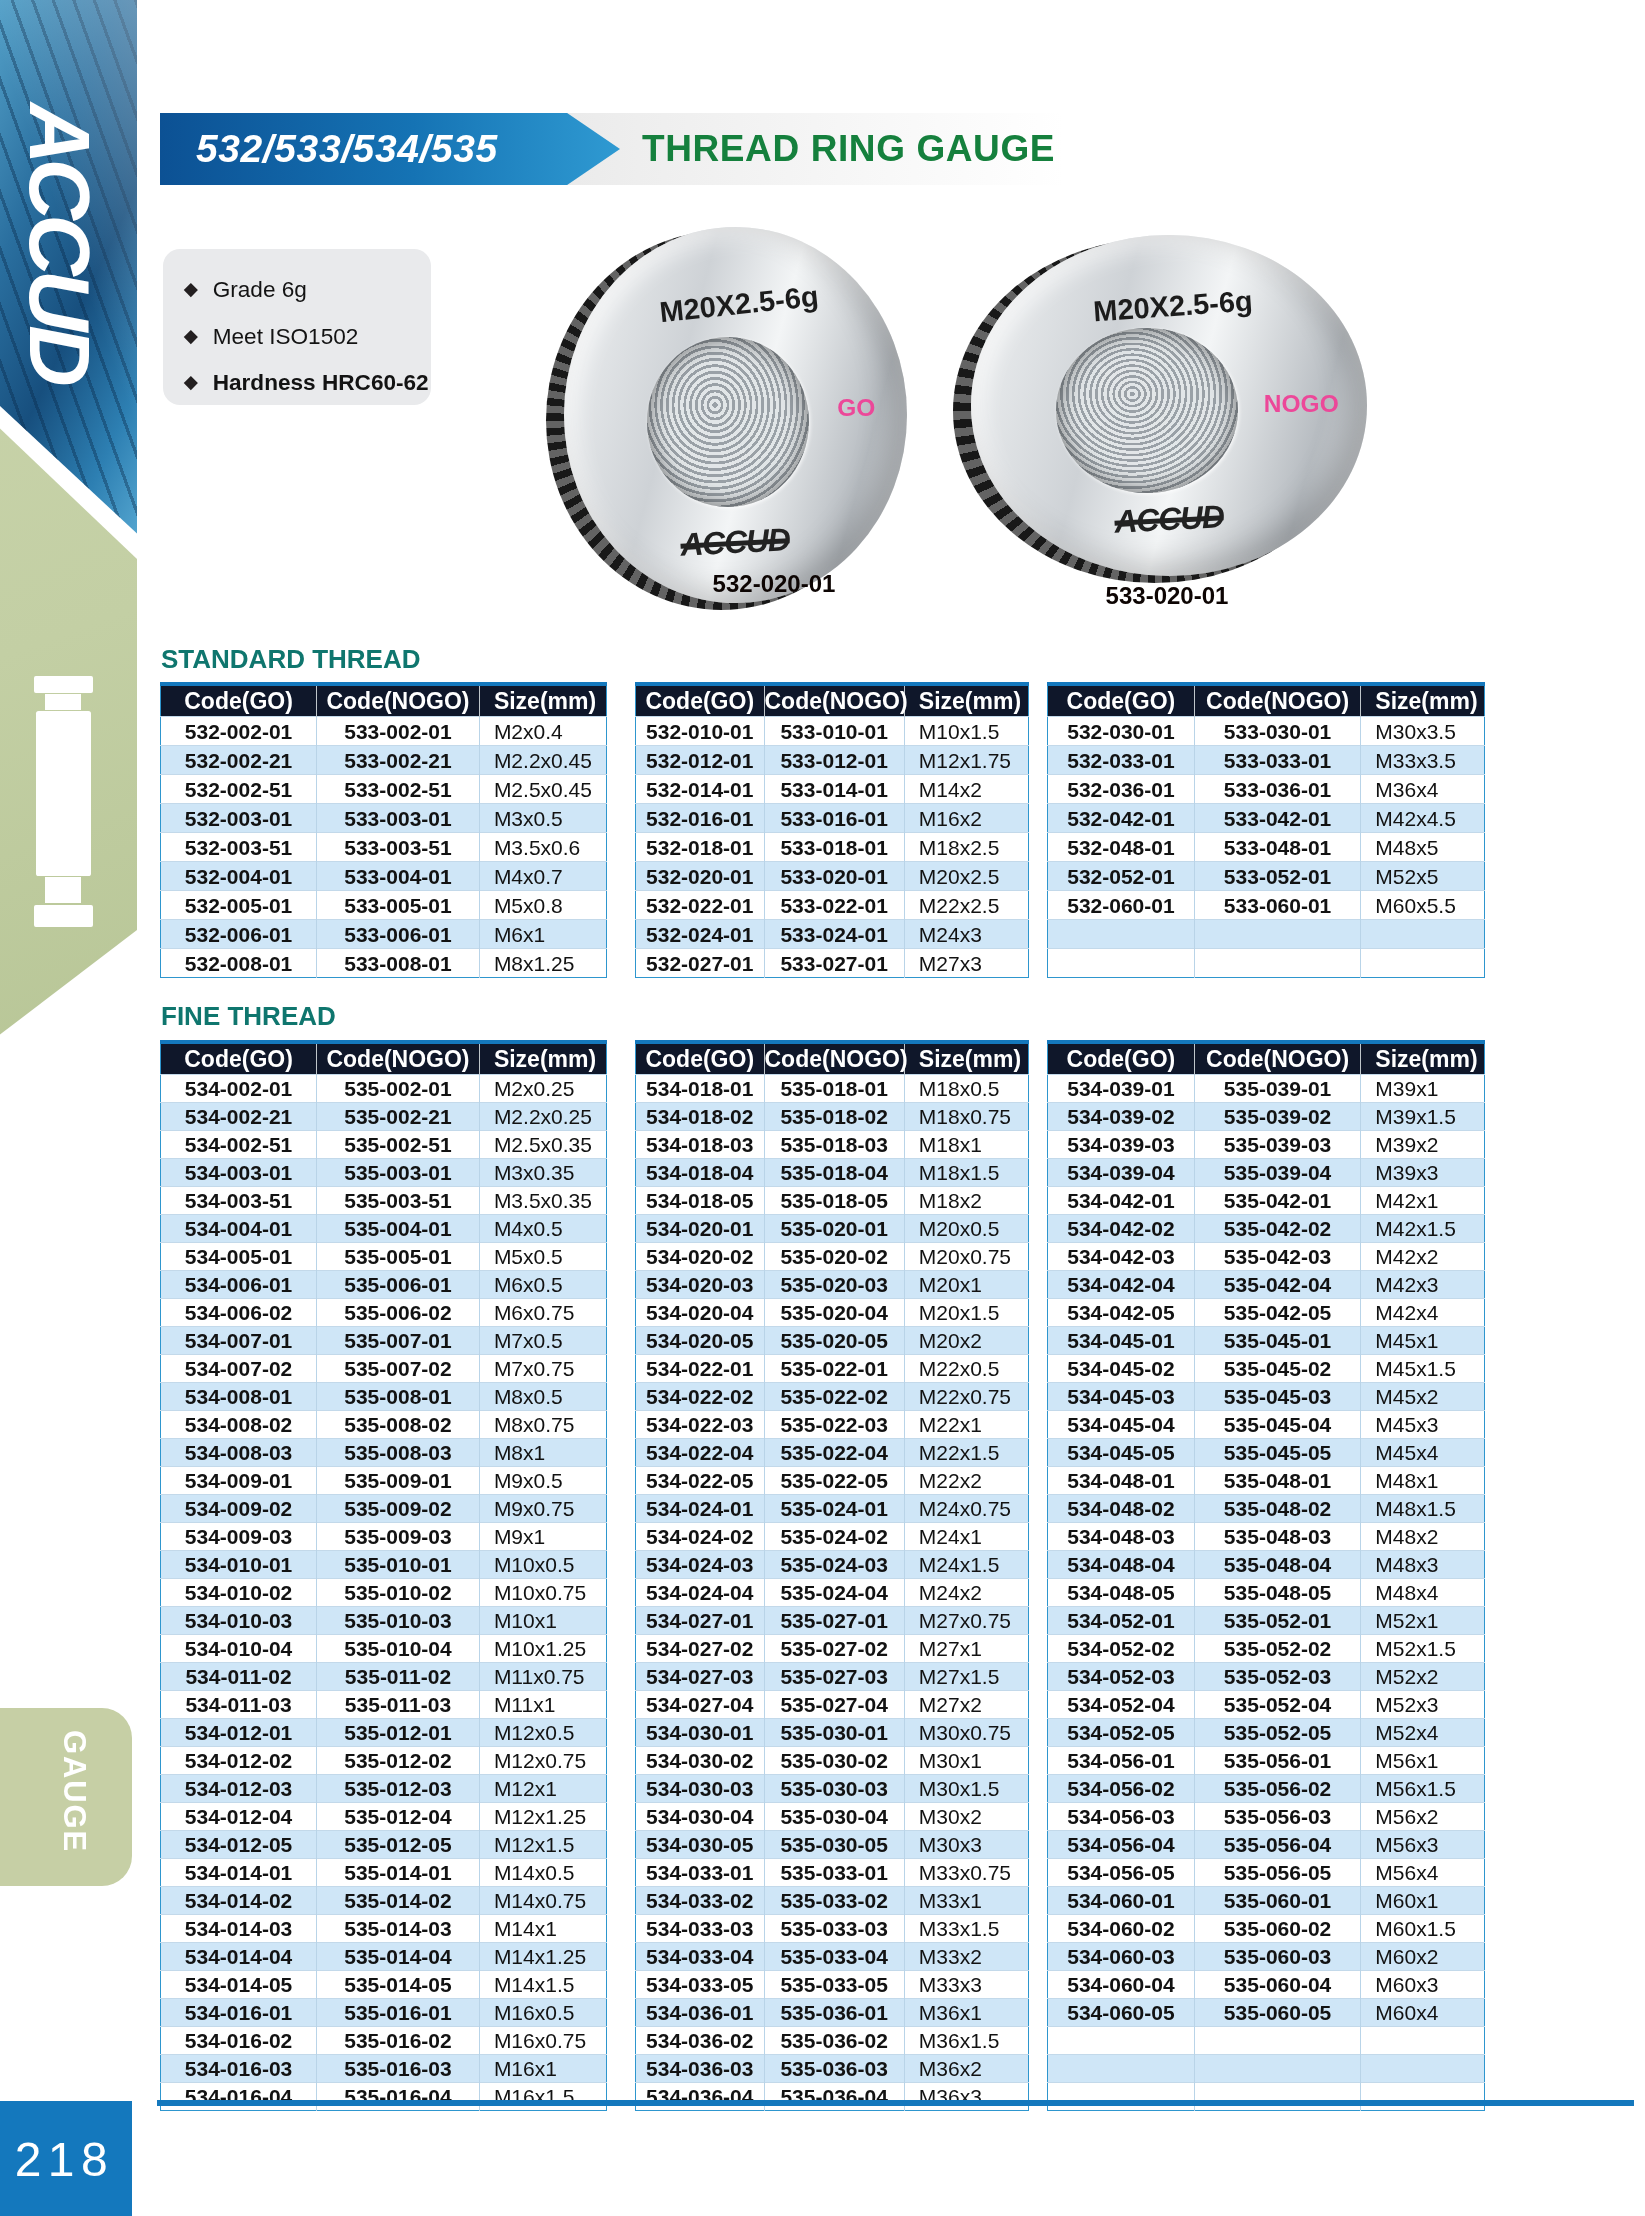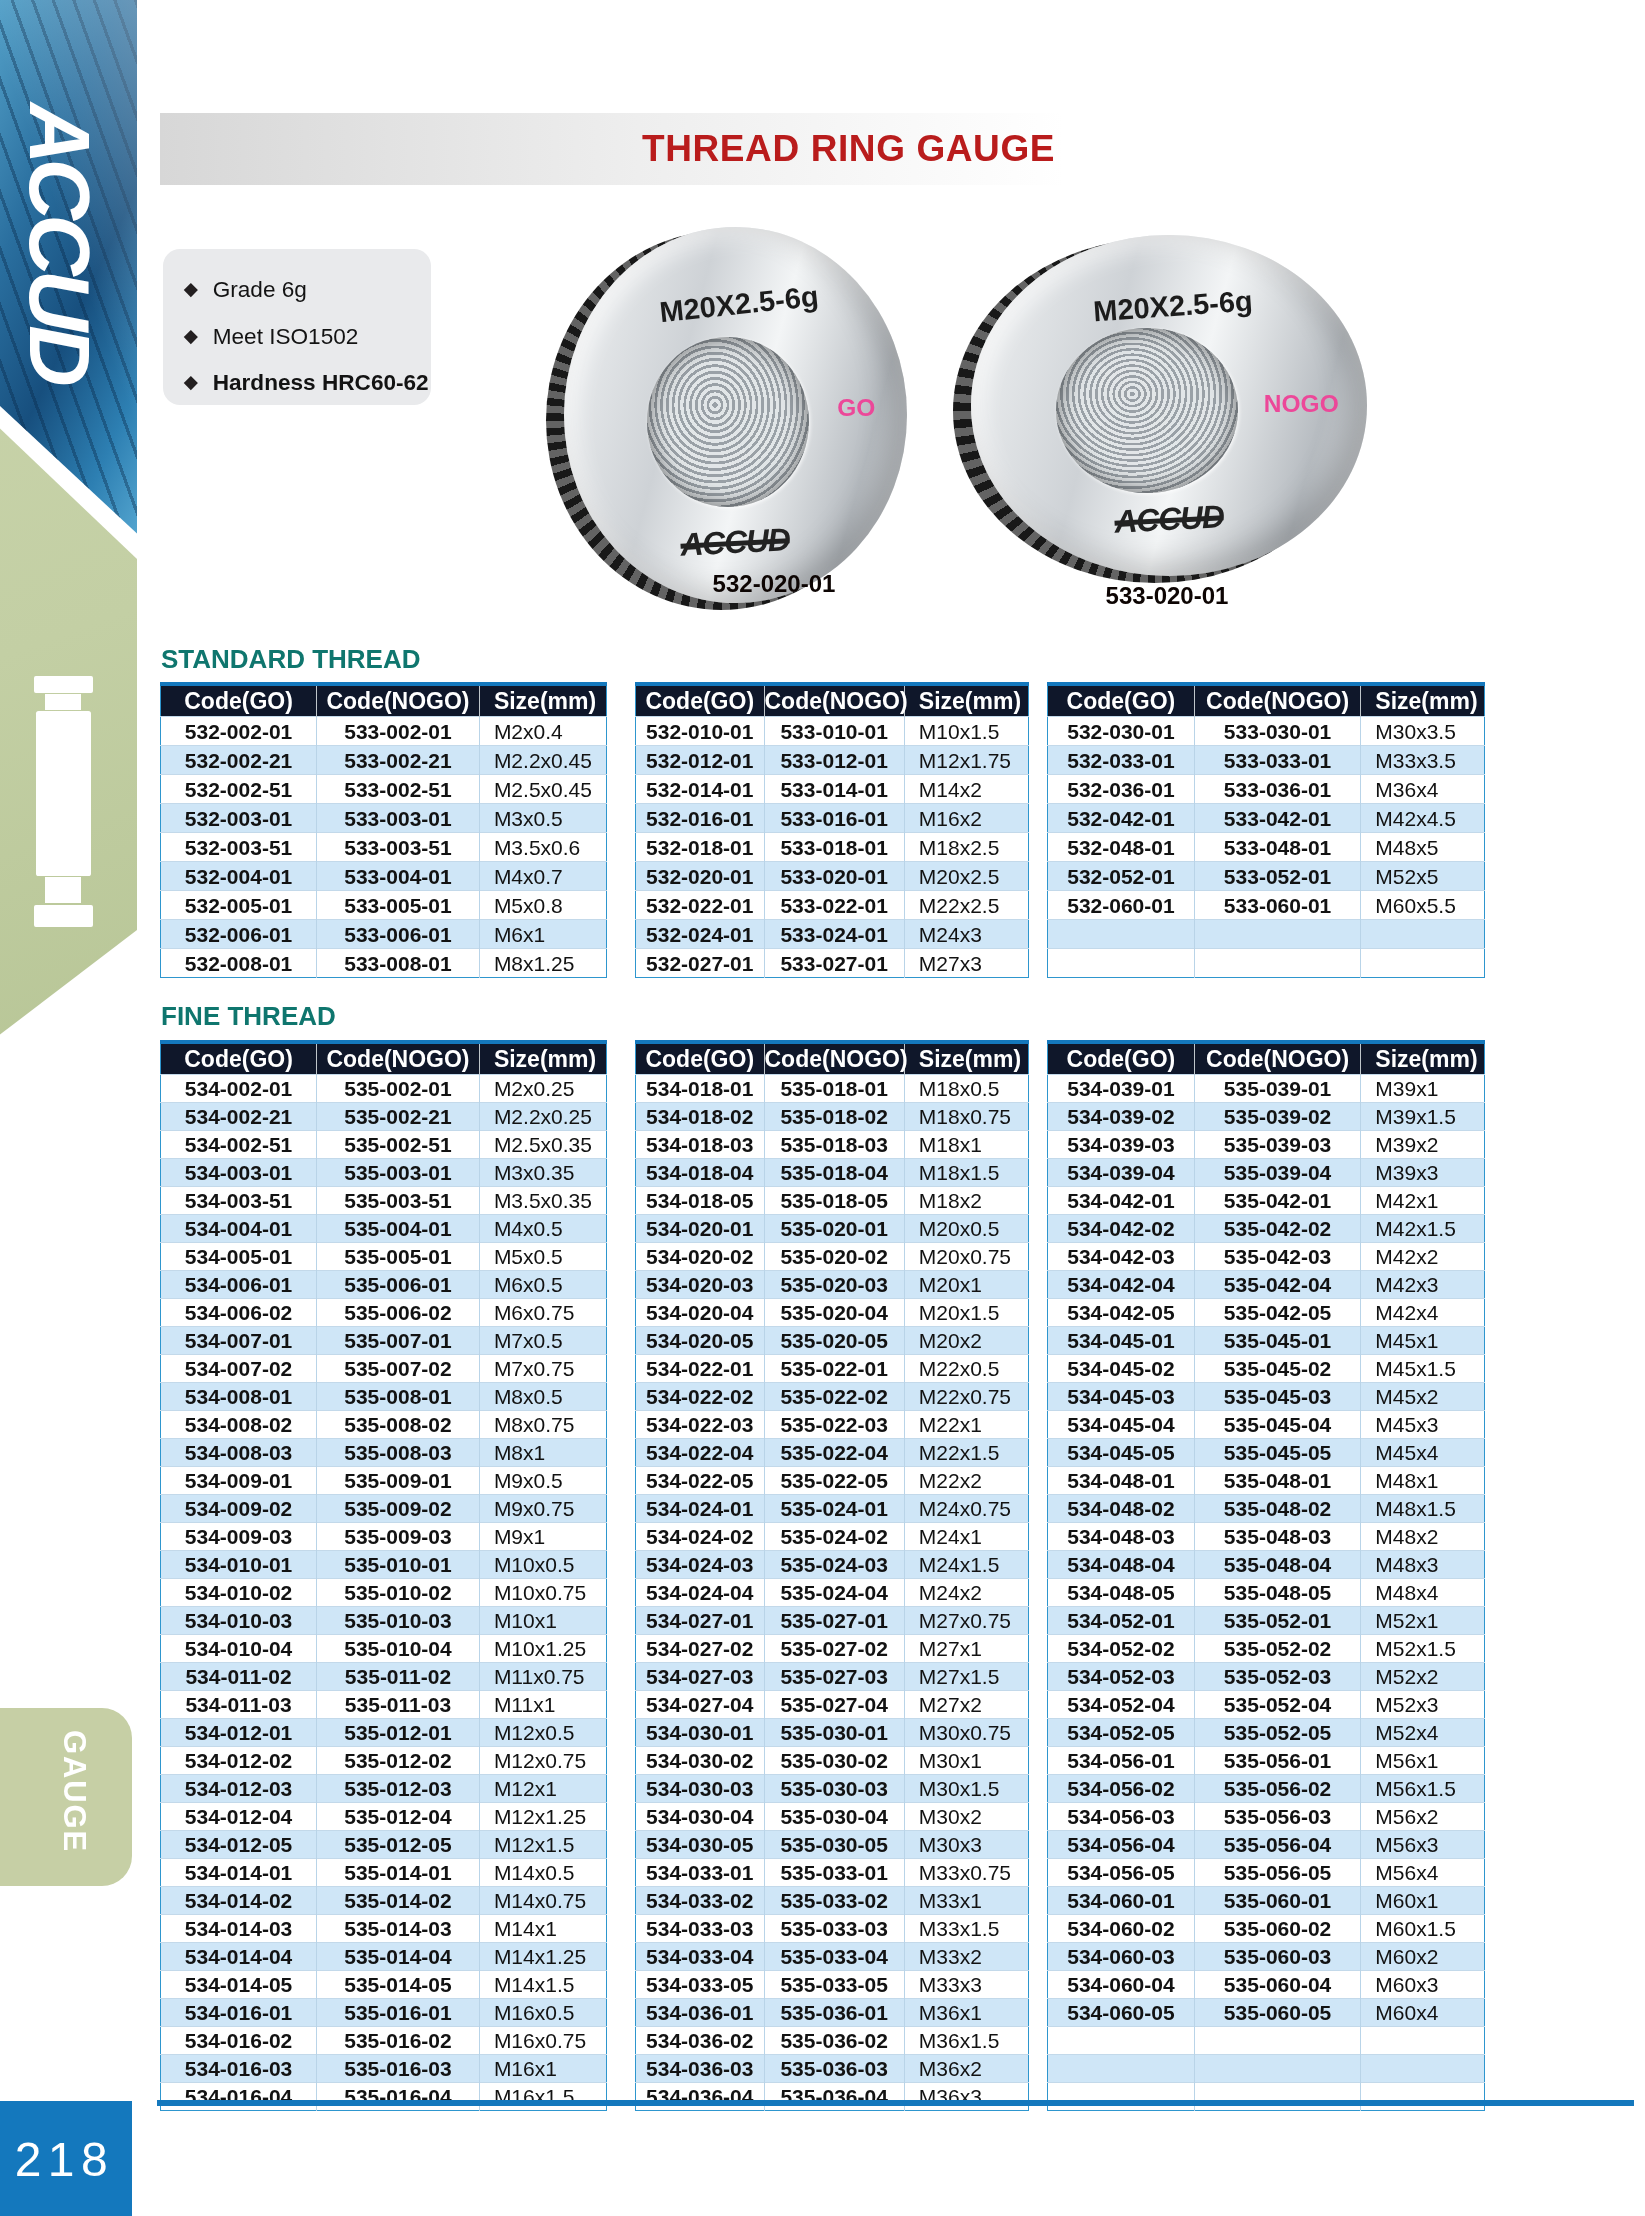--- a/index.html
+++ b/index.html
@@ -37,21 +37,21 @@
 
   
   .banner-backdrop{position:absolute;left:160px;top:113px;width:1064px;height:72px;
     background:linear-gradient(90deg,#d7d7d7 0%,#eeeeee 45%,#ffffff 85%);}
   .banner{position:absolute;left:160px;top:113px;width:460px;height:72px;
     clip-path:polygon(0 0,88.5% 0,100% 50%,88.5% 100%,0 100%);
     background:linear-gradient(90deg,#0c5194 0%,#1573b4 55%,#2f9ad2 100%);}
   .banner span{display:block;padding-left:36px;line-height:72px;
     font-size:39px;font-weight:bold;font-style:italic;color:#fff;letter-spacing:0.6px;}
   .page-title{position:absolute;left:642px;top:113px;height:72px;line-height:72px;
-    font-size:37px;font-weight:bold;color:#b91c1c;letter-spacing:0.6px;}
+    font-size:37px;font-weight:bold;color:#15803d;letter-spacing:0.6px;}
   .badge{position:absolute;left:1217px;top:115px;width:267px;height:113px;border-radius:17px;
     background:repeating-linear-gradient(55deg,rgba(255,255,255,.06) 0 22px,rgba(255,255,255,0) 22px 44px),#a9cd3a;
     text-align:center;color:#fff;}
   .badge .b1{margin-top:13px;font-size:24px;font-weight:bold;}
   .badge .b2{margin-top:6.4px;font-size:19.3px;line-height:24.5px;}
   .badge .b3{font-size:19.3px;line-height:24.5px;}
 
   
   .features{position:absolute;left:163px;top:249px;width:268px;height:156px;
     background:#e9eaec;border-radius:17px;}
@@ -122,20 +122,23 @@
       <div class="p-cap2"></div>
   </div>
   <div class="gauge-tab">
     <span>GAUGE</span>
   </div>
   <div class="page-num">
     <span>218</span>
   </div>
 
   <div class="banner-backdrop"></div>
+  <div class="banner">
+    <span>532/533/534/535</span>
+  </div>
   <div class="page-title">THREAD RING GAUGE</div>
 
   <div class="features">
     <div class="feat" style="top:28px;">
       <span class="diamond"></span>
       <span class="ftxt">Grade 6g</span>
     </div>
     <div class="feat" style="top:75px;">
       <span class="diamond"></span>
       <span class="ftxt">Meet ISO1502</span>

